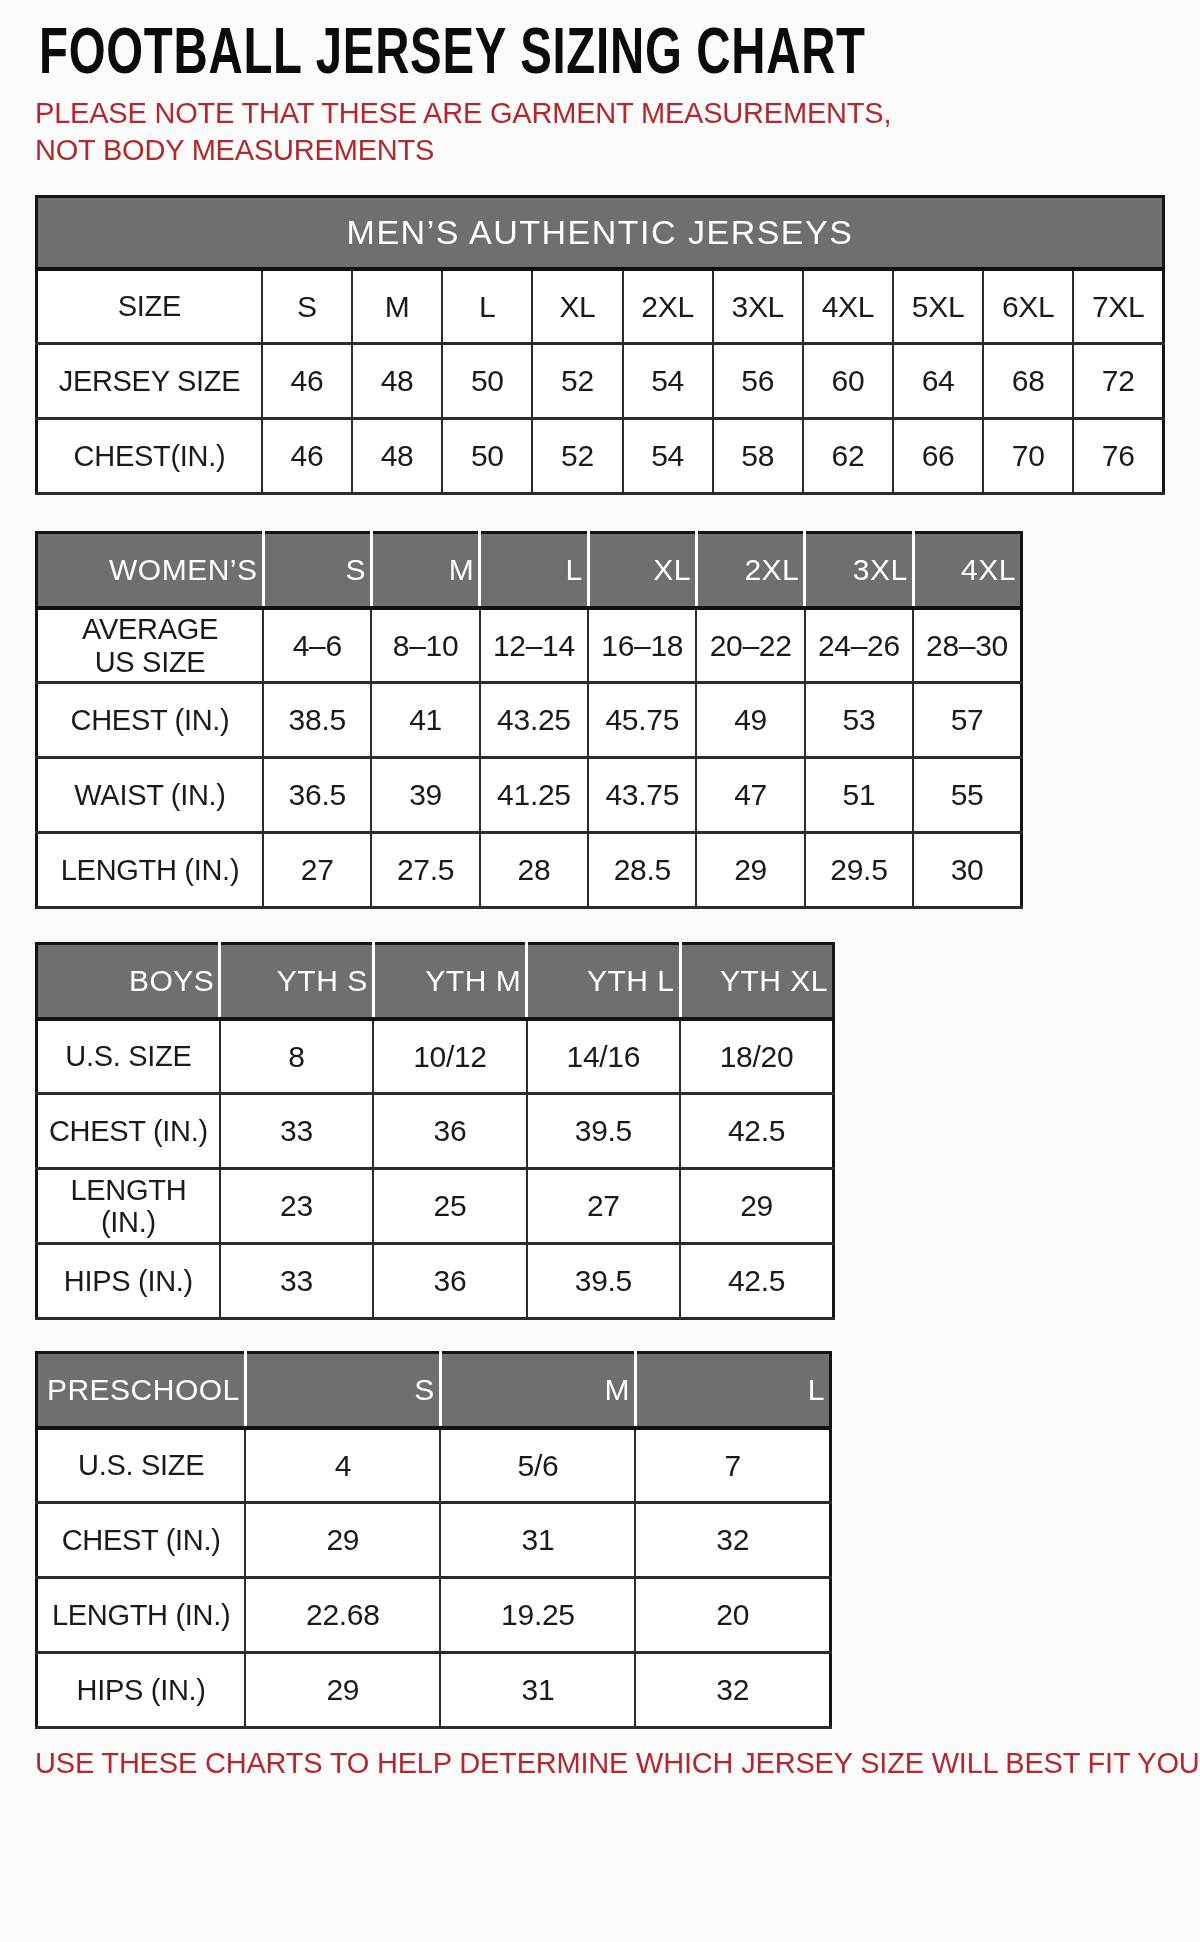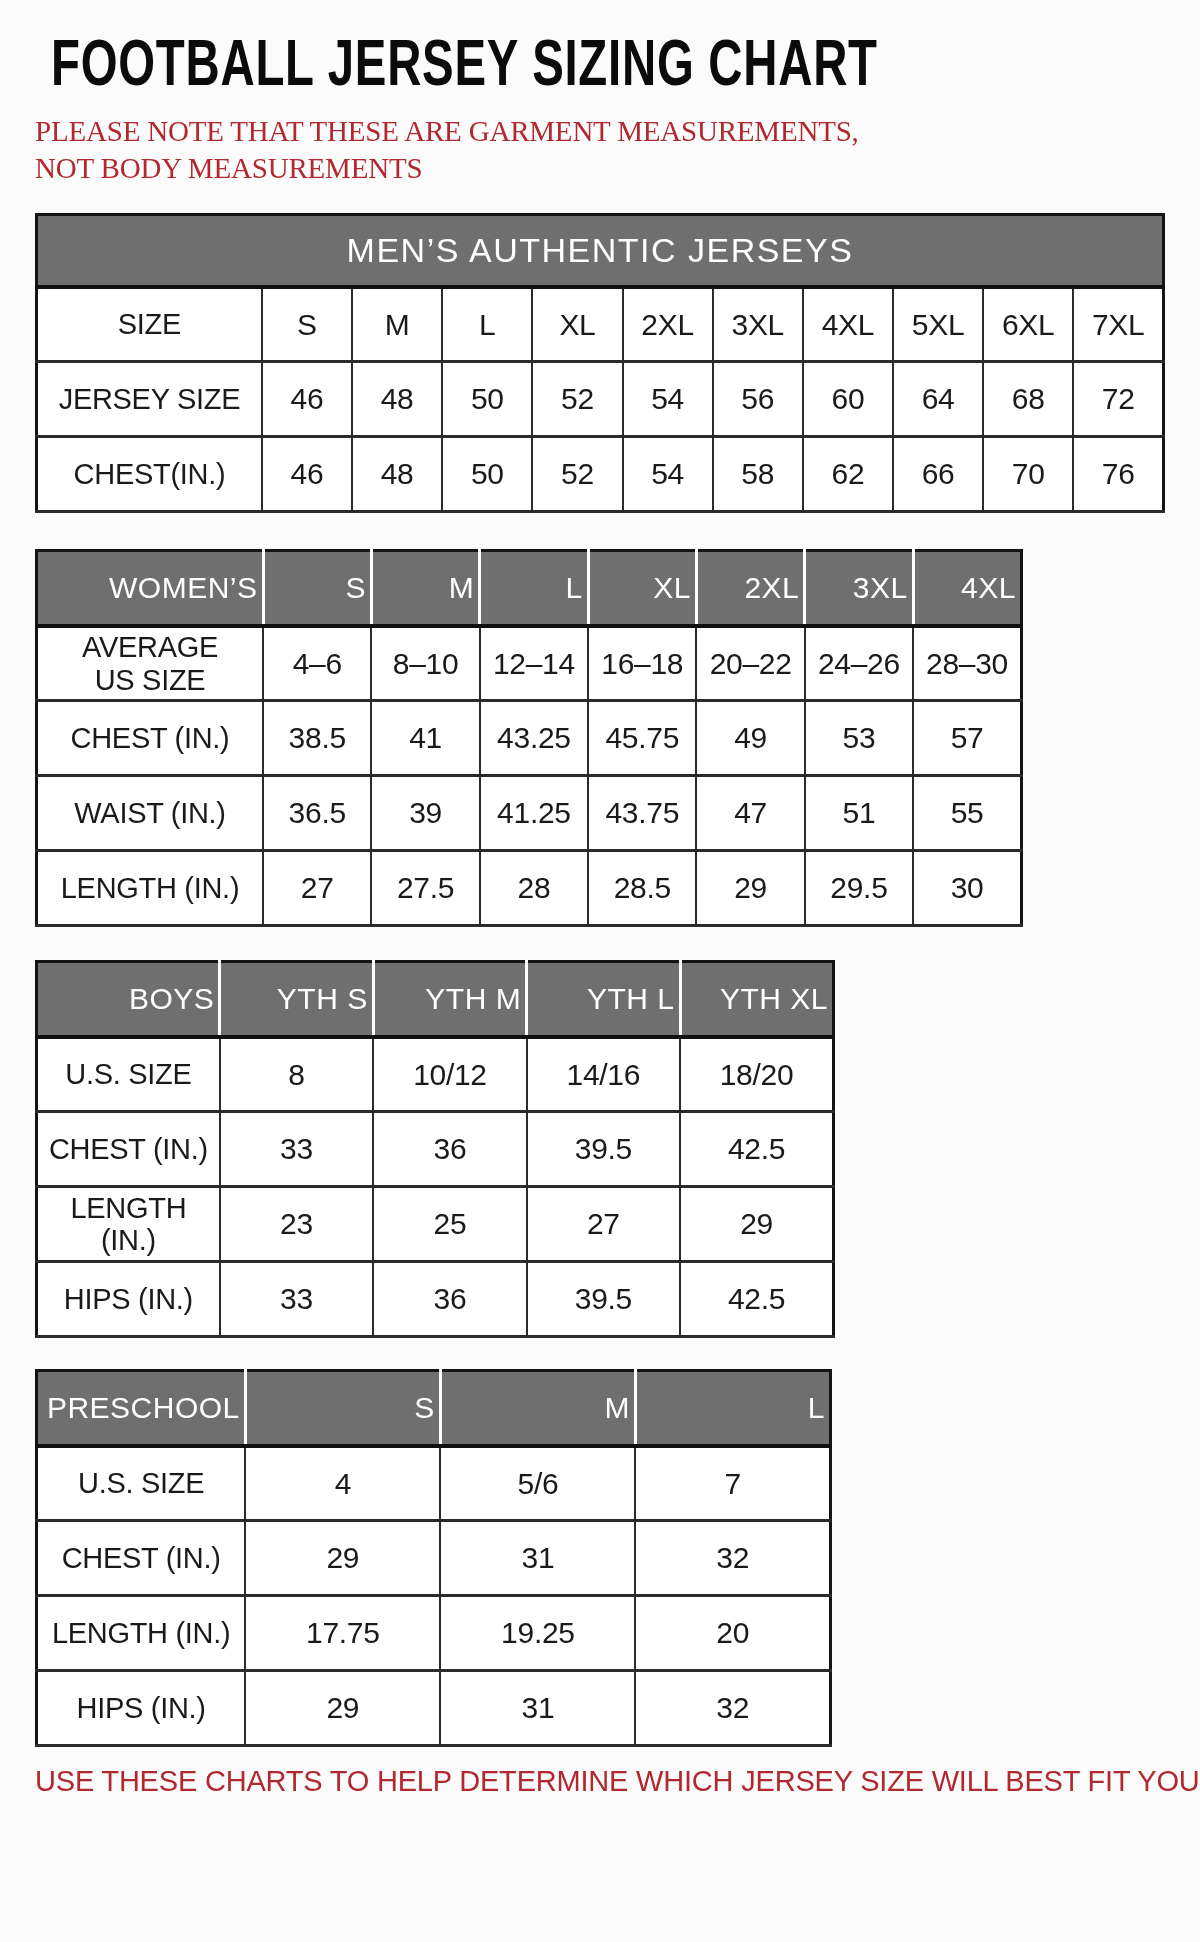--- a/index.html
+++ b/index.html
@@ -3,28 +3,28 @@
 <meta charset="utf-8">
 <style>
   :root{ --red:#b2282f; --gray:#6f6f70; }
   html,body{margin:0;padding:0;}
   body{
     width:1200px; height:1942px; background:#fbfbfb;
     font-family:"Liberation Sans","DejaVu Sans",sans-serif; color:#161616;
     overflow:hidden;
   }
   .page{padding:14px 35px 0 35px;}
-  h1{margin:16px;font-size:64px;line-height:1.05;}
+  h1{margin:4px;font-size:64px;line-height:1.05;}
   h1 .cond{
     display:inline-block; transform:scaleX(0.74); transform-origin:left center;
     font-weight:700; letter-spacing:1px; white-space:nowrap; color:#0b0b0b;
   }
   .note{
     color:var(--red); font-size:29px; line-height:1.28; max-width:880px;
-    margin:10px 0 0 0; letter-spacing:-0.2px; font-weight:400;font-family:Liberation Serif, serif;
+    margin:10px 0 0 0; letter-spacing:-0.2px; font-weight:400;
   }
   .tbl{margin-top:36px;}
   .tbl-mens{margin-top:26px;}
   .tbl-boys{margin-top:33px;}
   .tbl-preschool{margin-top:31px;}
   .tbl table{border-collapse:collapse; table-layout:fixed; border:3px solid #141414; background:#fff;}
   .tbl-mens table{width:1130px;}
   .tbl-womens table{width:988px;}
   .tbl-boys table{width:800px;}
   .tbl-preschool table{width:797px;}
@@ -260,21 +260,21 @@
             <td class="val">7</td>
           </tr>
           <tr>
             <td class="lbl">CHEST (IN.)</td>
             <td class="val">29</td>
             <td class="val">31</td>
             <td class="val">32</td>
           </tr>
           <tr>
             <td class="lbl">LENGTH (IN.)</td>
-            <td class="val">17.75</td>
+            <td class="val">22.68</td>
             <td class="val">19.25</td>
             <td class="val">20</td>
           </tr>
           <tr>
             <td class="lbl">HIPS (IN.)</td>
             <td class="val">29</td>
             <td class="val">31</td>
             <td class="val">32</td>
           </tr>
         </tbody>

